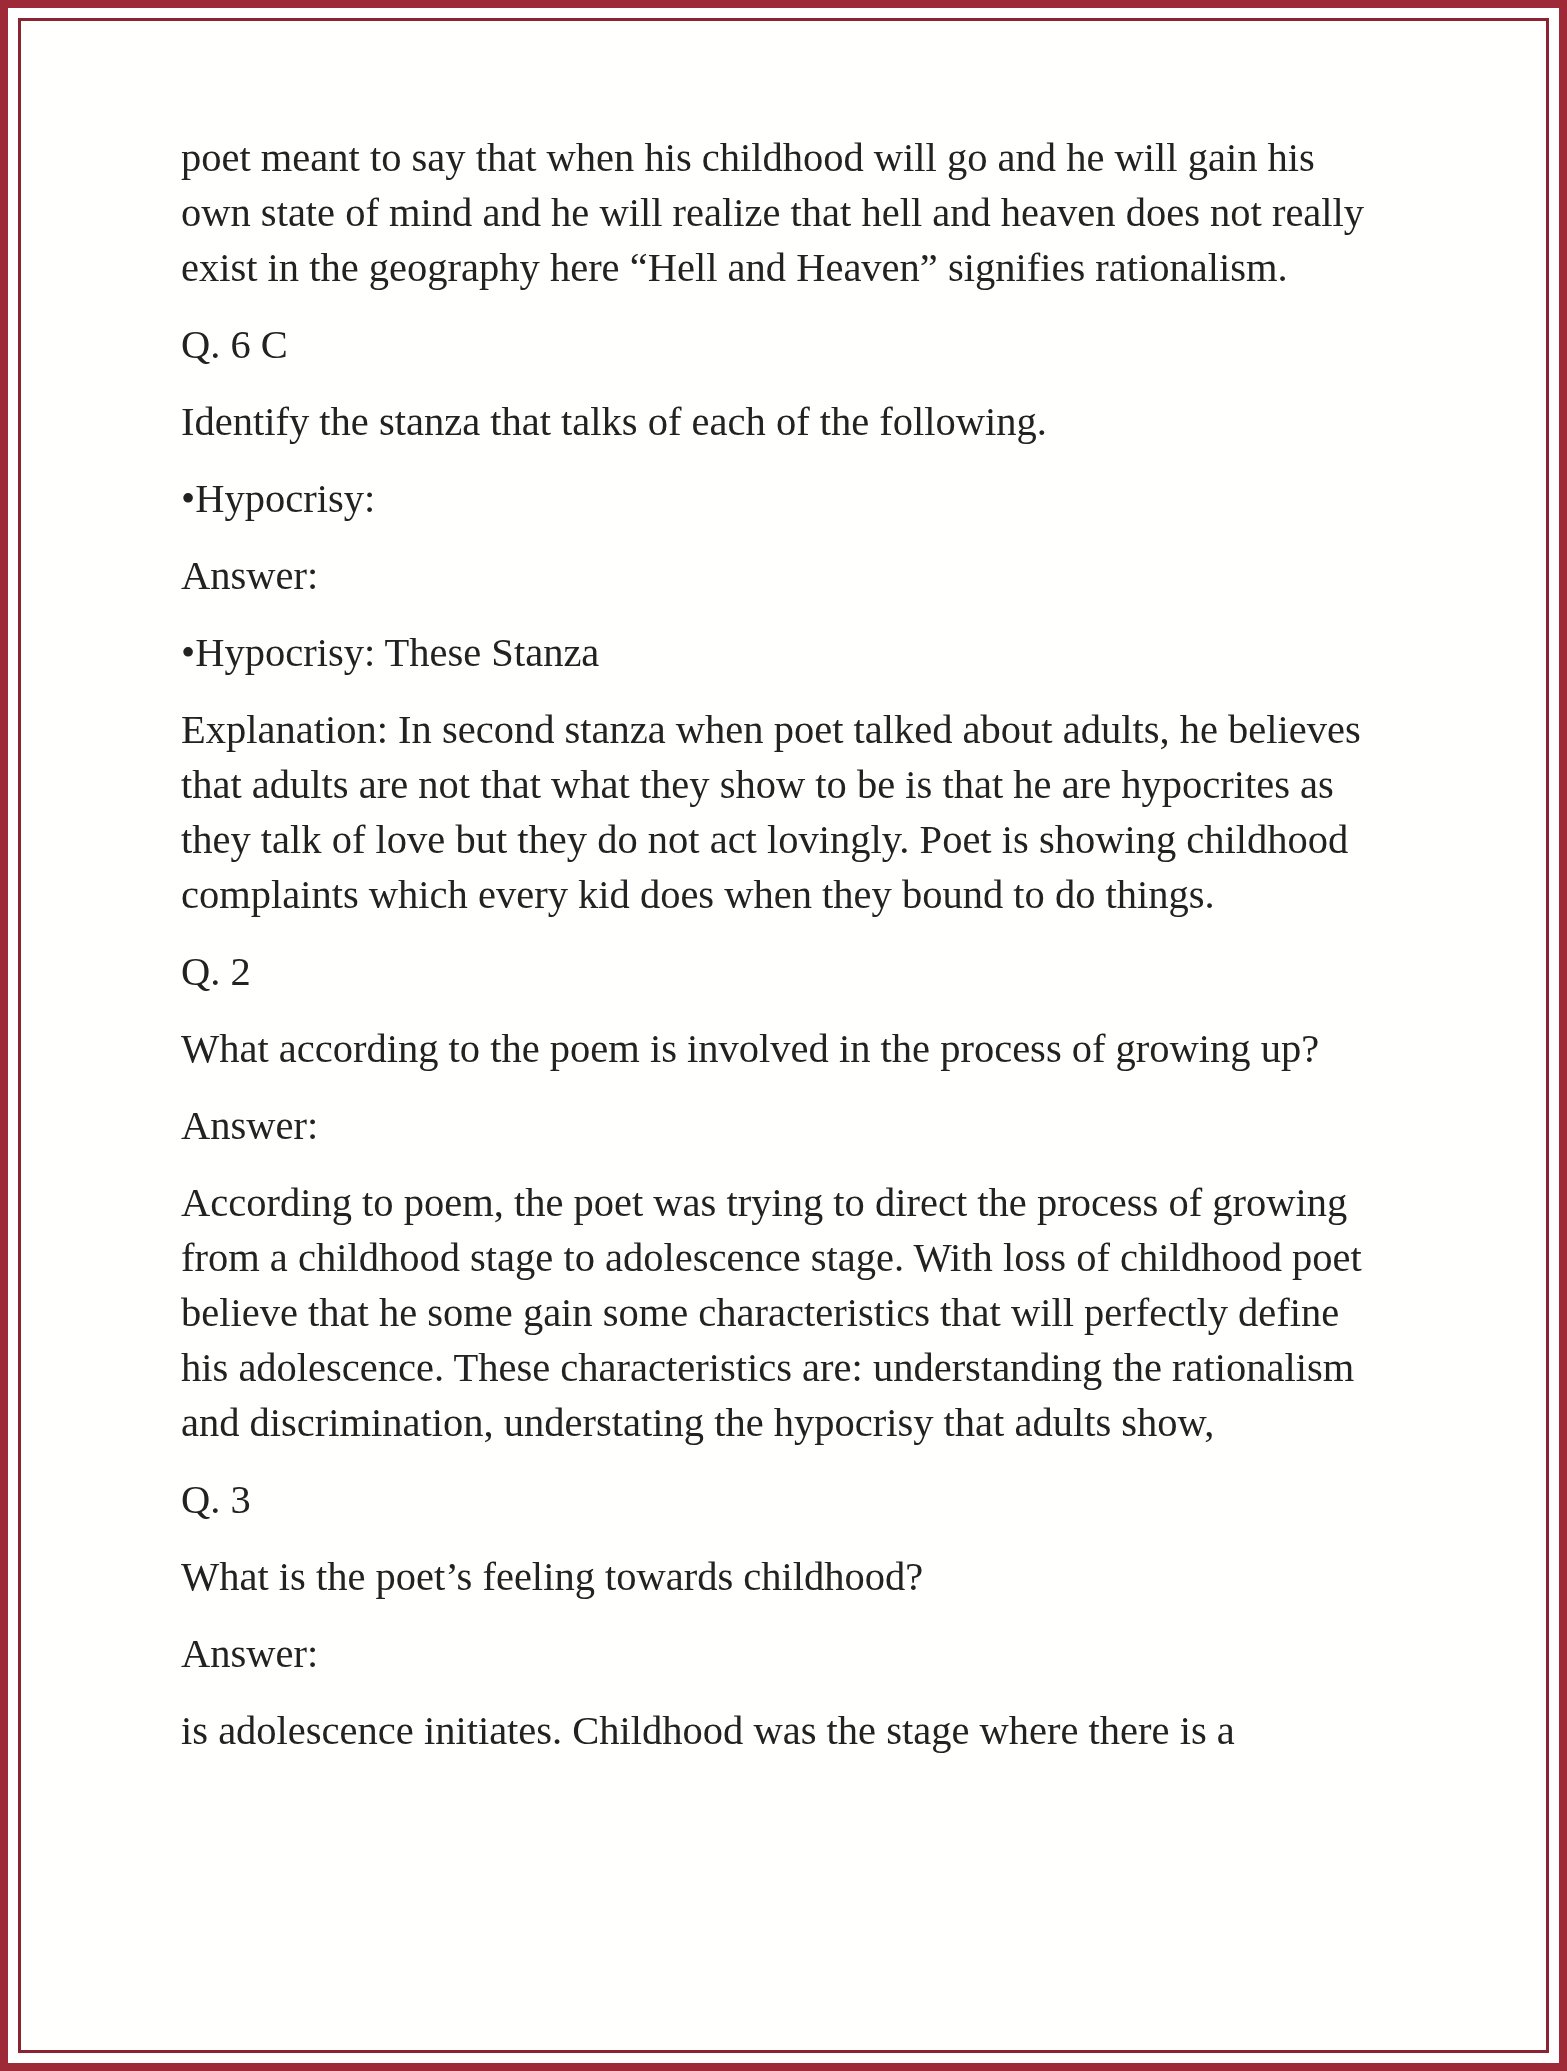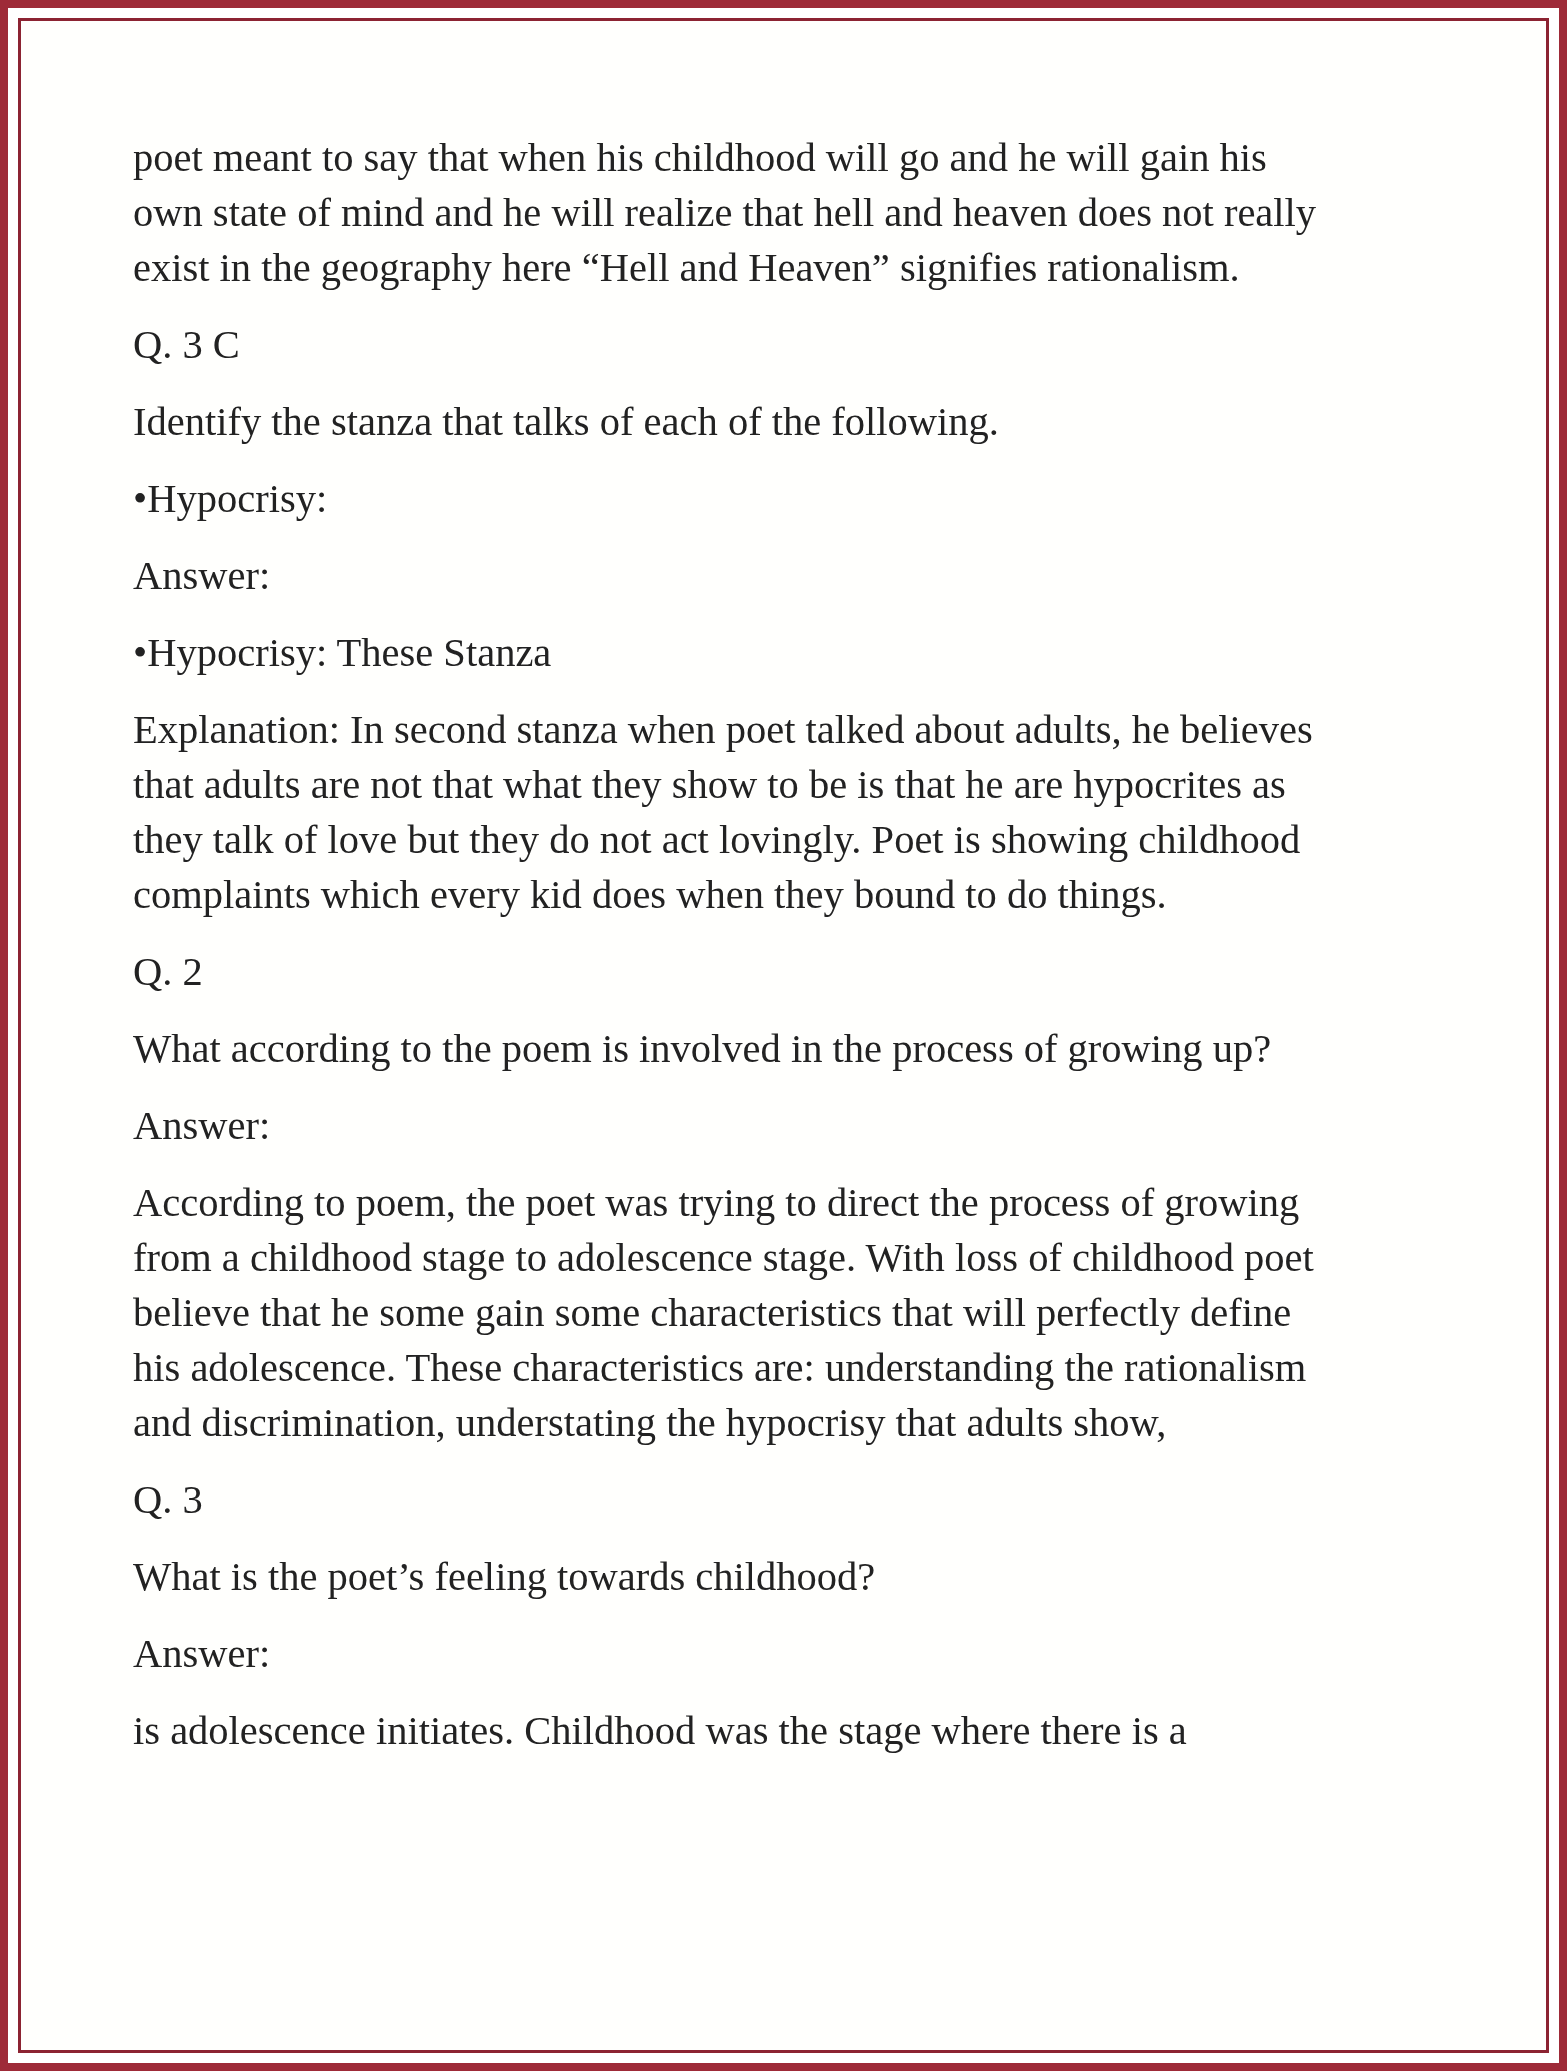--- a/index.html
+++ b/index.html
@@ -39,38 +39,39 @@
       color: #222222;
       font-size: 40.5px;
       line-height: 55px;
     }
     .block {
       margin: 0 0 22px 0;
     }
     .line {
       display: block;
       white-space: nowrap;
+      margin-left: 48px;
     }
   </style>
 </head>
 <body>
 
 <div class="frame-outer">
   <div class="frame-inner"></div>
 </div>
 
 <div class="page">
   <div class="block">
     <span class="line">poet meant to say that when his childhood will go and he will gain his</span>
     <span class="line">own state of mind and he will realize that hell and heaven does not really</span>
     <span class="line">exist in the geography here “Hell and Heaven” signifies rationalism.</span>
   </div>
 
   <div class="block">
-    <span class="line">Q. 3 C</span>
+    <span class="line">Q. 6 C</span>
   </div>
 
   <div class="block">
     <span class="line">Identify the stanza that talks of each of the following.</span>
   </div>
 
   <div class="block">
     <span class="line">•Hypocrisy:</span>
   </div>
 

